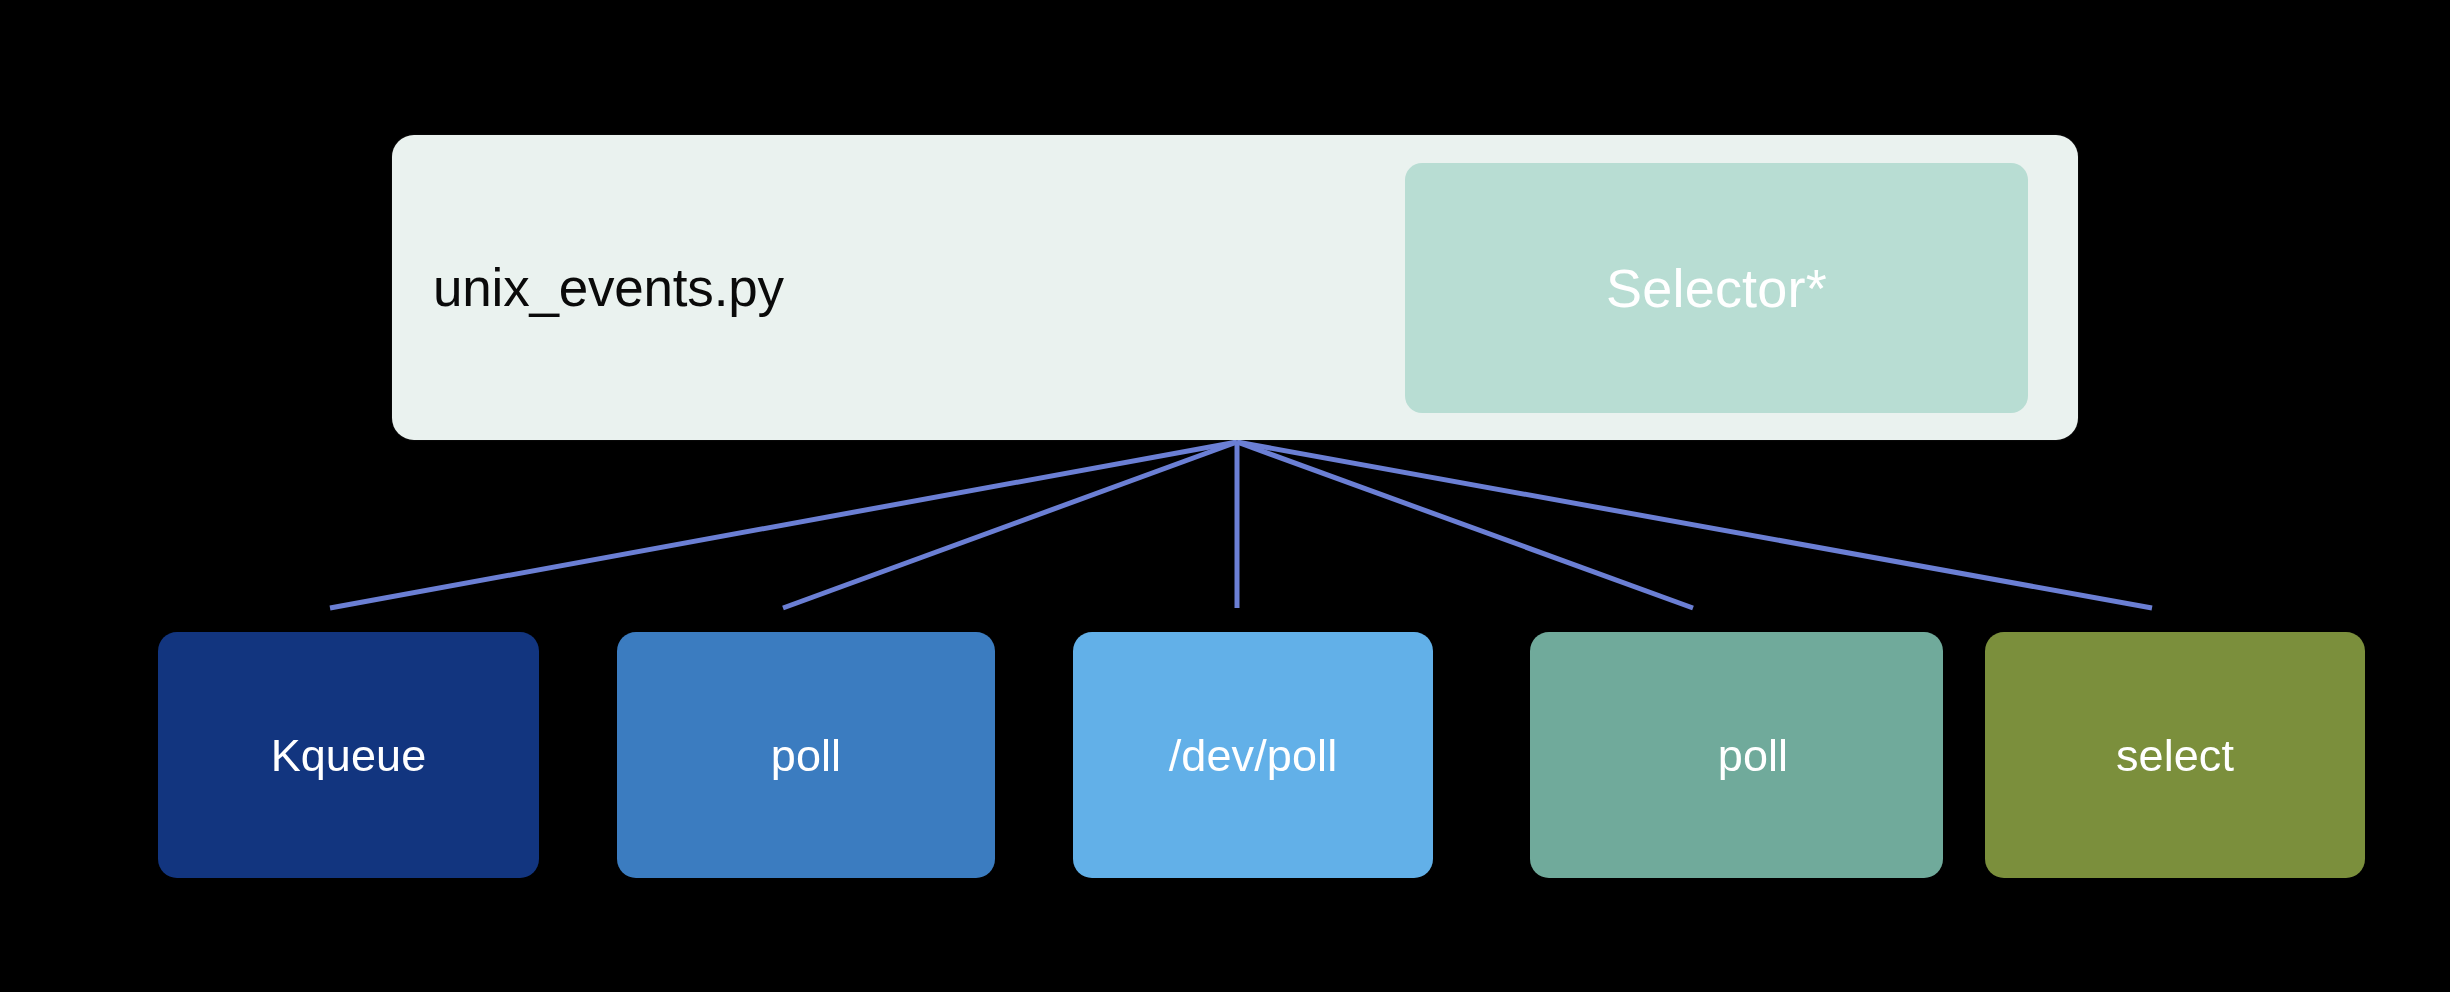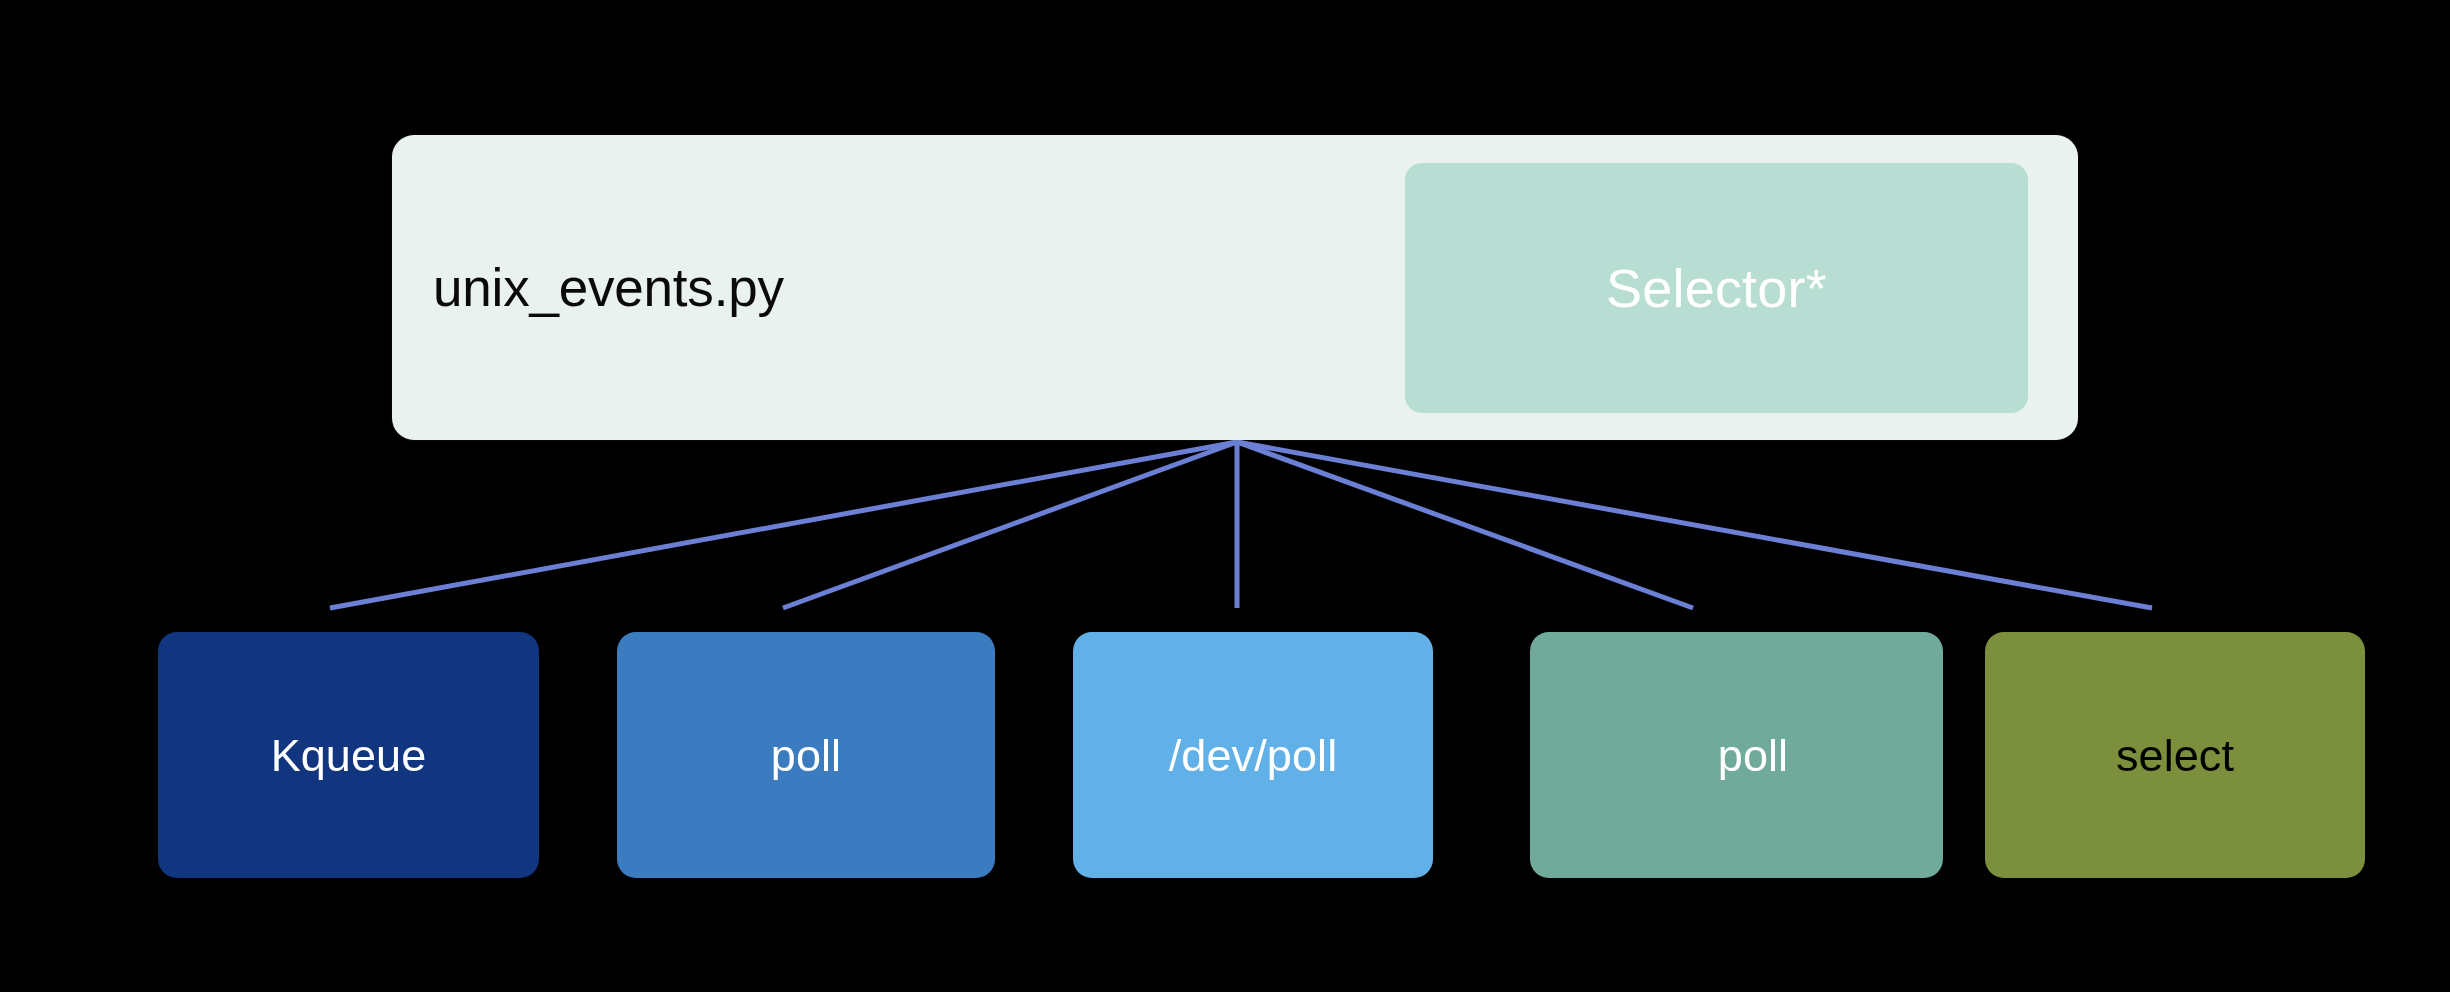--- a/index.html
+++ b/index.html
@@ -118,18 +118,18 @@
       </div>
       <div class="backend-box" style="left: 592px; width: 378px; background: rgb(59, 124, 192); color: rgb(255, 255, 255);">
         <span class="backend-label">poll</span>
       </div>
       <div class="backend-box" style="left: 1048px; width: 360px; background: rgb(98, 176, 232); color: rgb(255, 255, 255);">
         <span class="backend-label">/dev/poll</span>
       </div>
       <div class="backend-box" style="left: 1505px; width: 380px; background: rgb(112, 170, 155); color: rgb(255, 255, 255); padding-left: 33px;">
         <span class="backend-label">poll</span>
       </div>
-      <div class="backend-box" style="left: 1960px; width: 380px; background: rgb(123, 143, 60); color: #000000;">
+      <div class="backend-box" style="left: 1960px; width: 380px; background: rgb(123, 143, 60); color: #ffffff;">
         <span class="backend-label">select</span>
       </div>
     </div>
 
 </div>
 
 </body></html>

